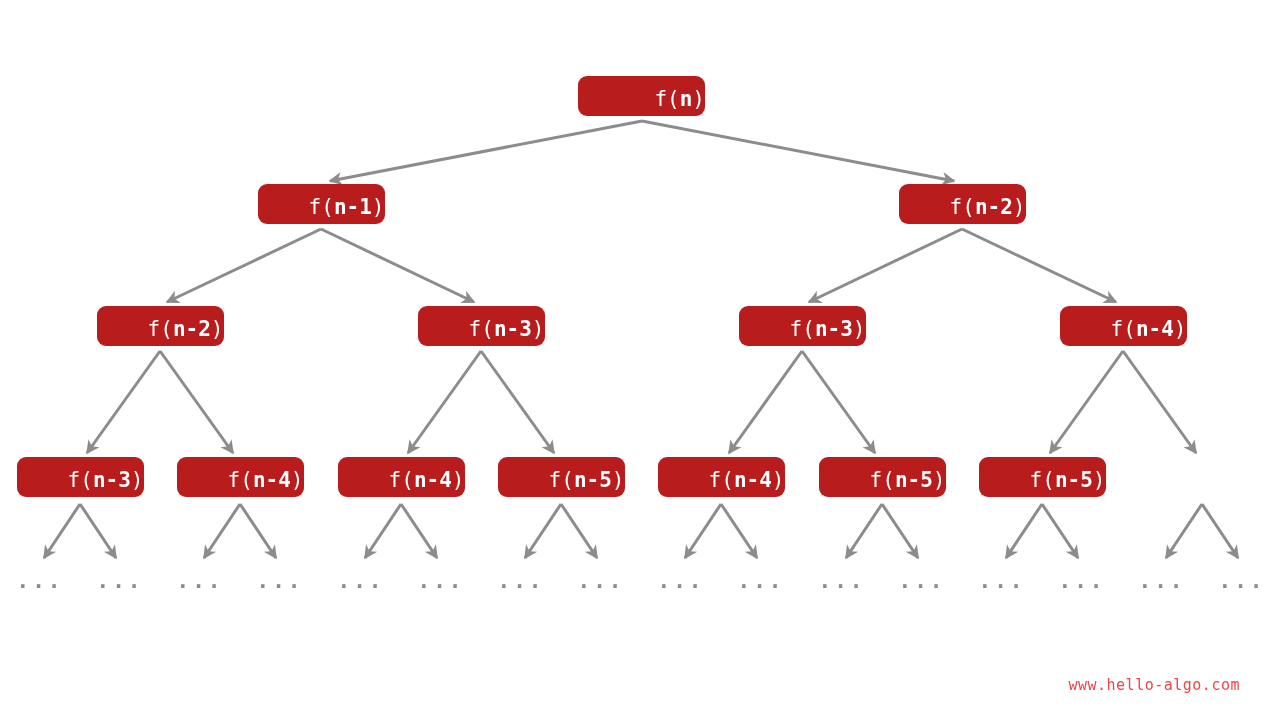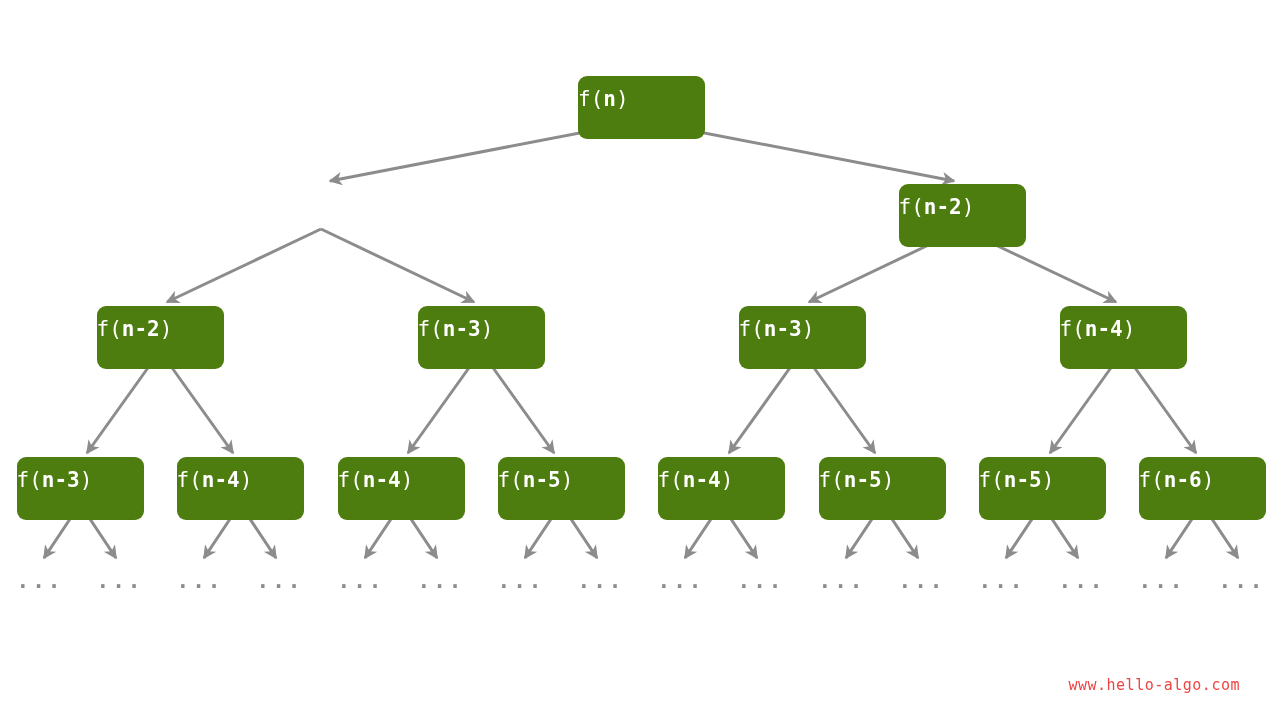--- a/index.html
+++ b/index.html
@@ -19,27 +19,27 @@
     position: absolute;
     left: 0;
     top: 0;
     width: 1280px;
     height: 720px;
     pointer-events: none;
   }
   .node {
     position: absolute;
     width: 127px;
-    height: 63px;
-    background: #4d7c0f;
+    height: 40px;
+    background: #b91c1c;
     border-radius: 9px;
     color: #ffffff;
     font-size: 21px;
     line-height: 46px;
-    text-align: left;
+    text-align: right;
     white-space: nowrap;
   }
   .node .arg {
     font-weight: bold;
   }
   .dots {
     position: absolute;
     transform: translateX(-50%);
     color: #8C8C8C;
     font-size: 21px;
@@ -100,35 +100,35 @@
       <line x1="882" y1="504" x2="918" y2="558" marker-end="url(#ah)"></line>
       <line x1="1042" y1="504" x2="1006" y2="558" marker-end="url(#ah)"></line>
       <line x1="1042" y1="504" x2="1078" y2="558" marker-end="url(#ah)"></line>
       <line x1="1202" y1="504" x2="1166" y2="558" marker-end="url(#ah)"></line>
       <line x1="1202" y1="504" x2="1238" y2="558" marker-end="url(#ah)"></line>
     </g>
   </svg>
 
   <div class="node" style="left:578px;top:76px"><span>f(</span><span class="arg">n</span><span>)</span></div>
 
+  <div class="node" style="left:257.5px;top:184px"><span>f(</span><span class="arg">n-1</span><span>)</span></div>
   <div class="node" style="left:898.5px;top:184px"><span>f(</span><span class="arg">n-2</span><span>)</span></div>
 
   <div class="node" style="left:96.5px;top:306px"><span>f(</span><span class="arg">n-2</span><span>)</span></div>
   <div class="node" style="left:417.5px;top:306px"><span>f(</span><span class="arg">n-3</span><span>)</span></div>
   <div class="node" style="left:738.5px;top:306px"><span>f(</span><span class="arg">n-3</span><span>)</span></div>
   <div class="node" style="left:1059.5px;top:306px"><span>f(</span><span class="arg">n-4</span><span>)</span></div>
 
   <div class="node" style="left:16.5px;top:457px"><span>f(</span><span class="arg">n-3</span><span>)</span></div>
   <div class="node" style="left:176.5px;top:457px"><span>f(</span><span class="arg">n-4</span><span>)</span></div>
   <div class="node" style="left:337.5px;top:457px"><span>f(</span><span class="arg">n-4</span><span>)</span></div>
   <div class="node" style="left:497.5px;top:457px"><span>f(</span><span class="arg">n-5</span><span>)</span></div>
   <div class="node" style="left:657.5px;top:457px"><span>f(</span><span class="arg">n-4</span><span>)</span></div>
   <div class="node" style="left:818.5px;top:457px"><span>f(</span><span class="arg">n-5</span><span>)</span></div>
   <div class="node" style="left:978.5px;top:457px"><span>f(</span><span class="arg">n-5</span><span>)</span></div>
-  <div class="node" style="left:1138.5px;top:457px"><span>f(</span><span class="arg">n-6</span><span>)</span></div>
 
   <span class="dots" style="left:40px;top:571px">...</span>
   <span class="dots" style="left:120px;top:571px">...</span>
   <span class="dots" style="left:200px;top:571px">...</span>
   <span class="dots" style="left:280px;top:571px">...</span>
   <span class="dots" style="left:361px;top:571px">...</span>
   <span class="dots" style="left:441px;top:571px">...</span>
   <span class="dots" style="left:521px;top:571px">...</span>
   <span class="dots" style="left:601px;top:571px">...</span>
   <span class="dots" style="left:681px;top:571px">...</span>

